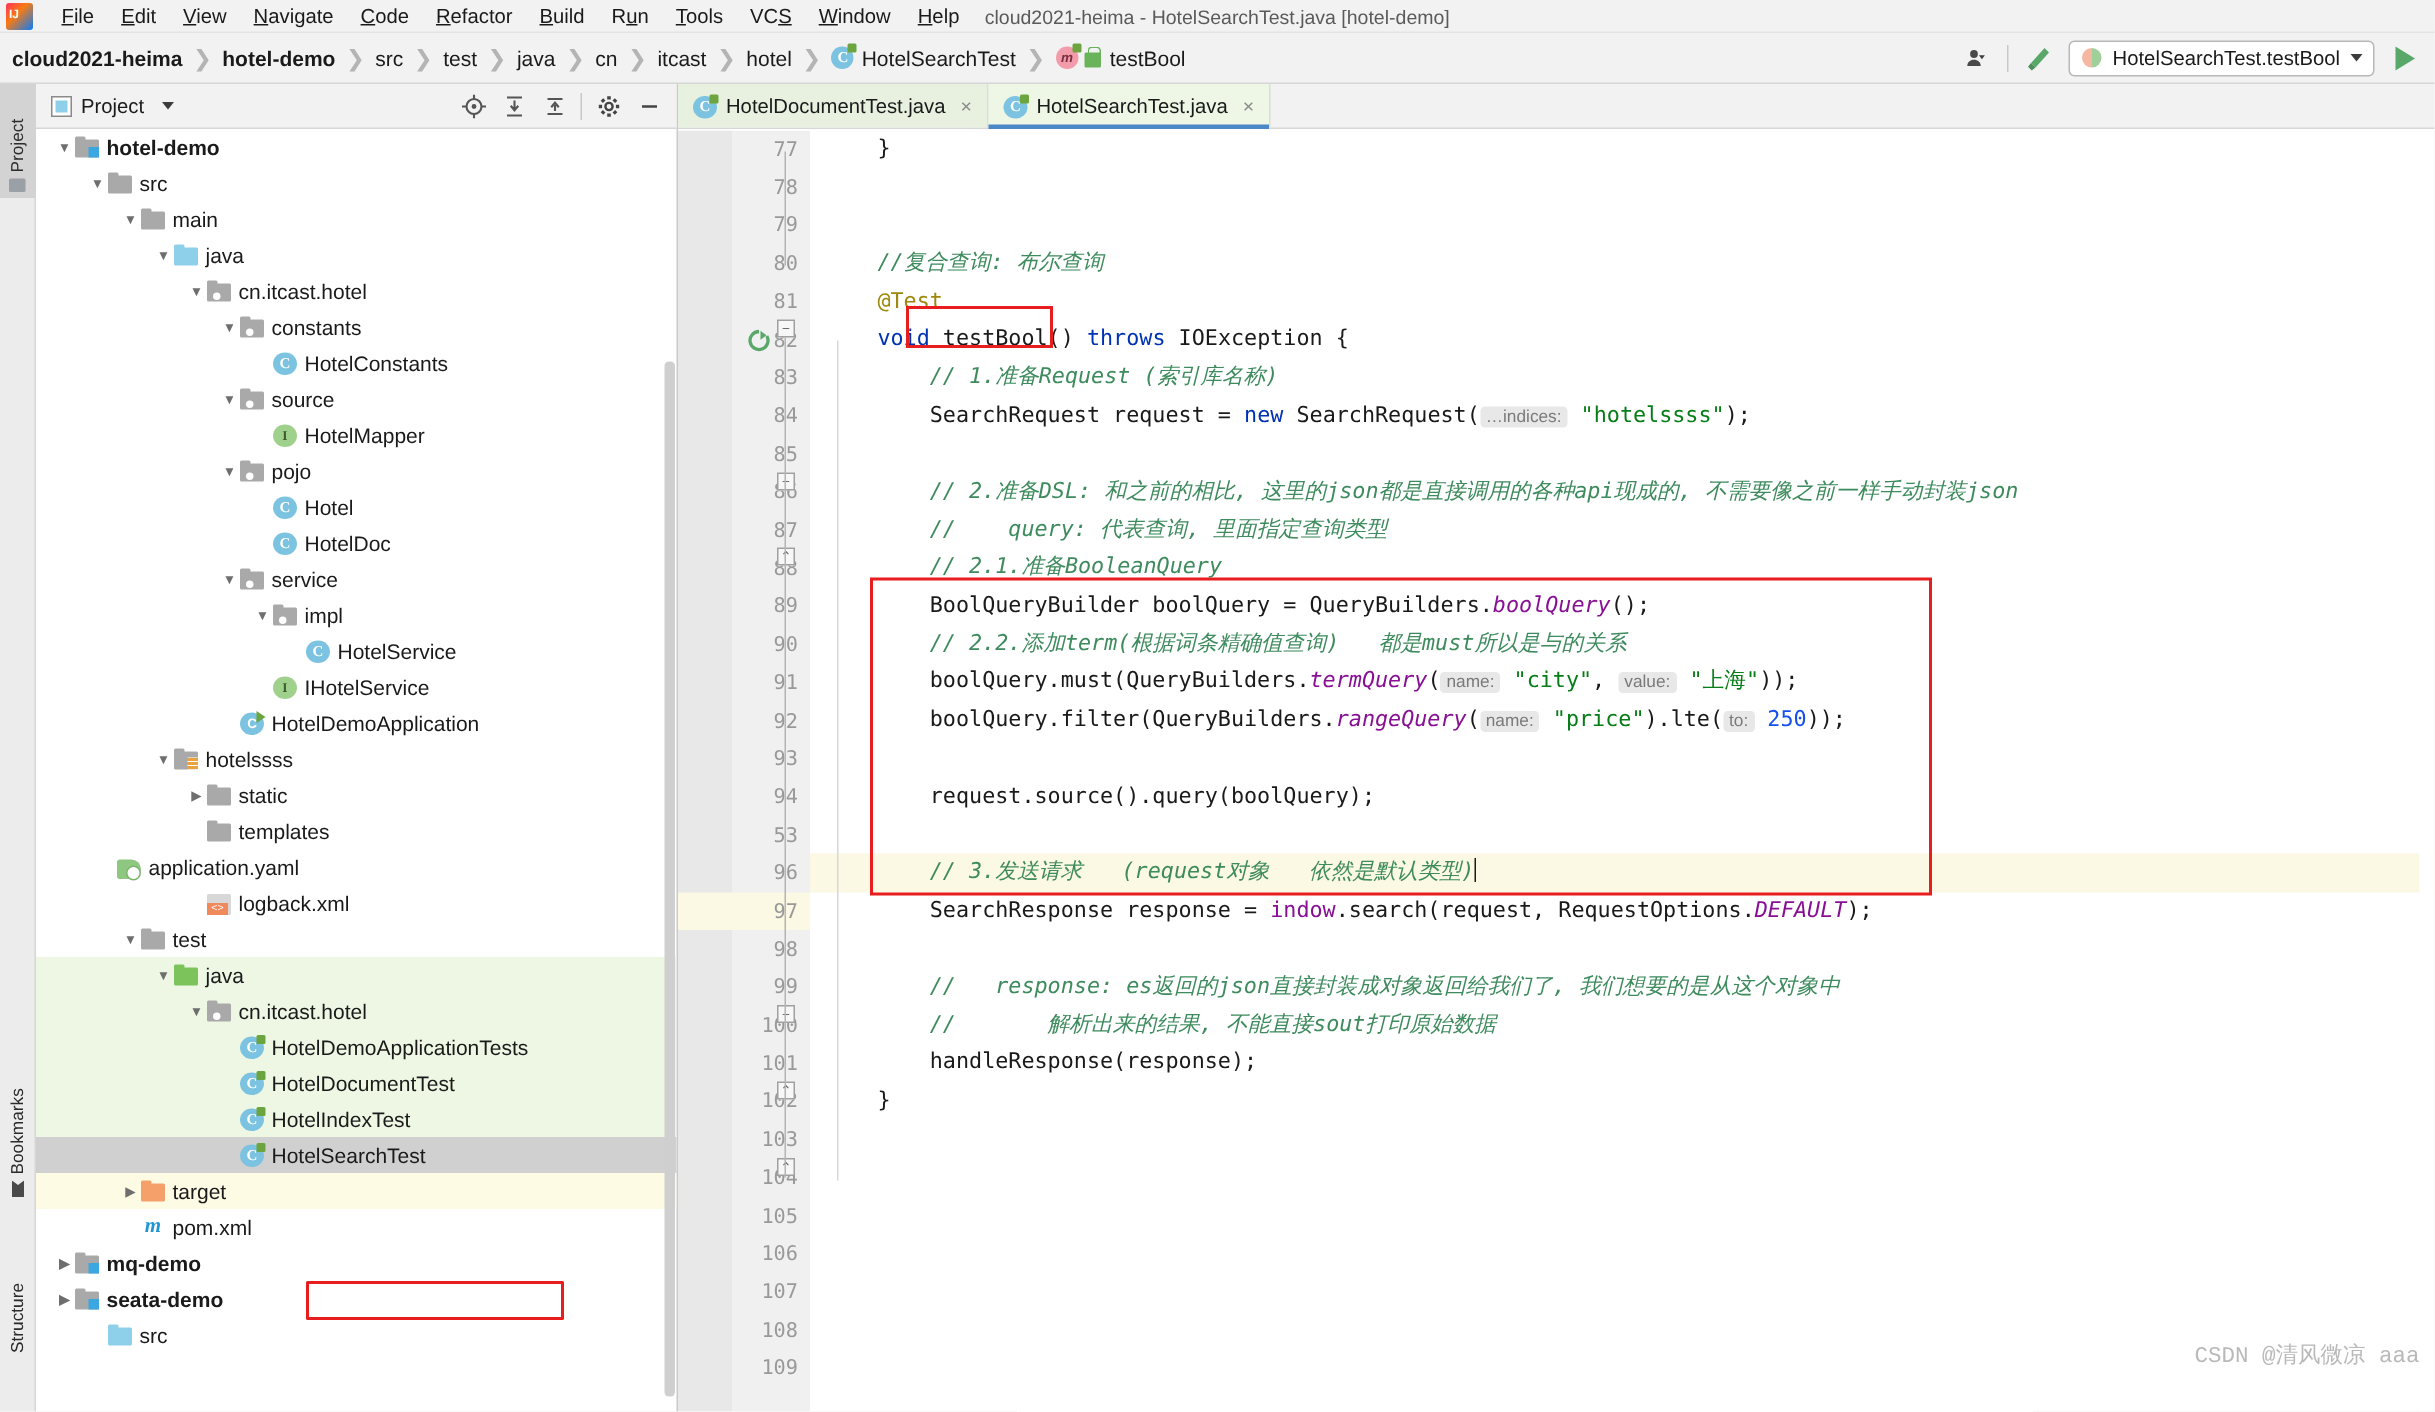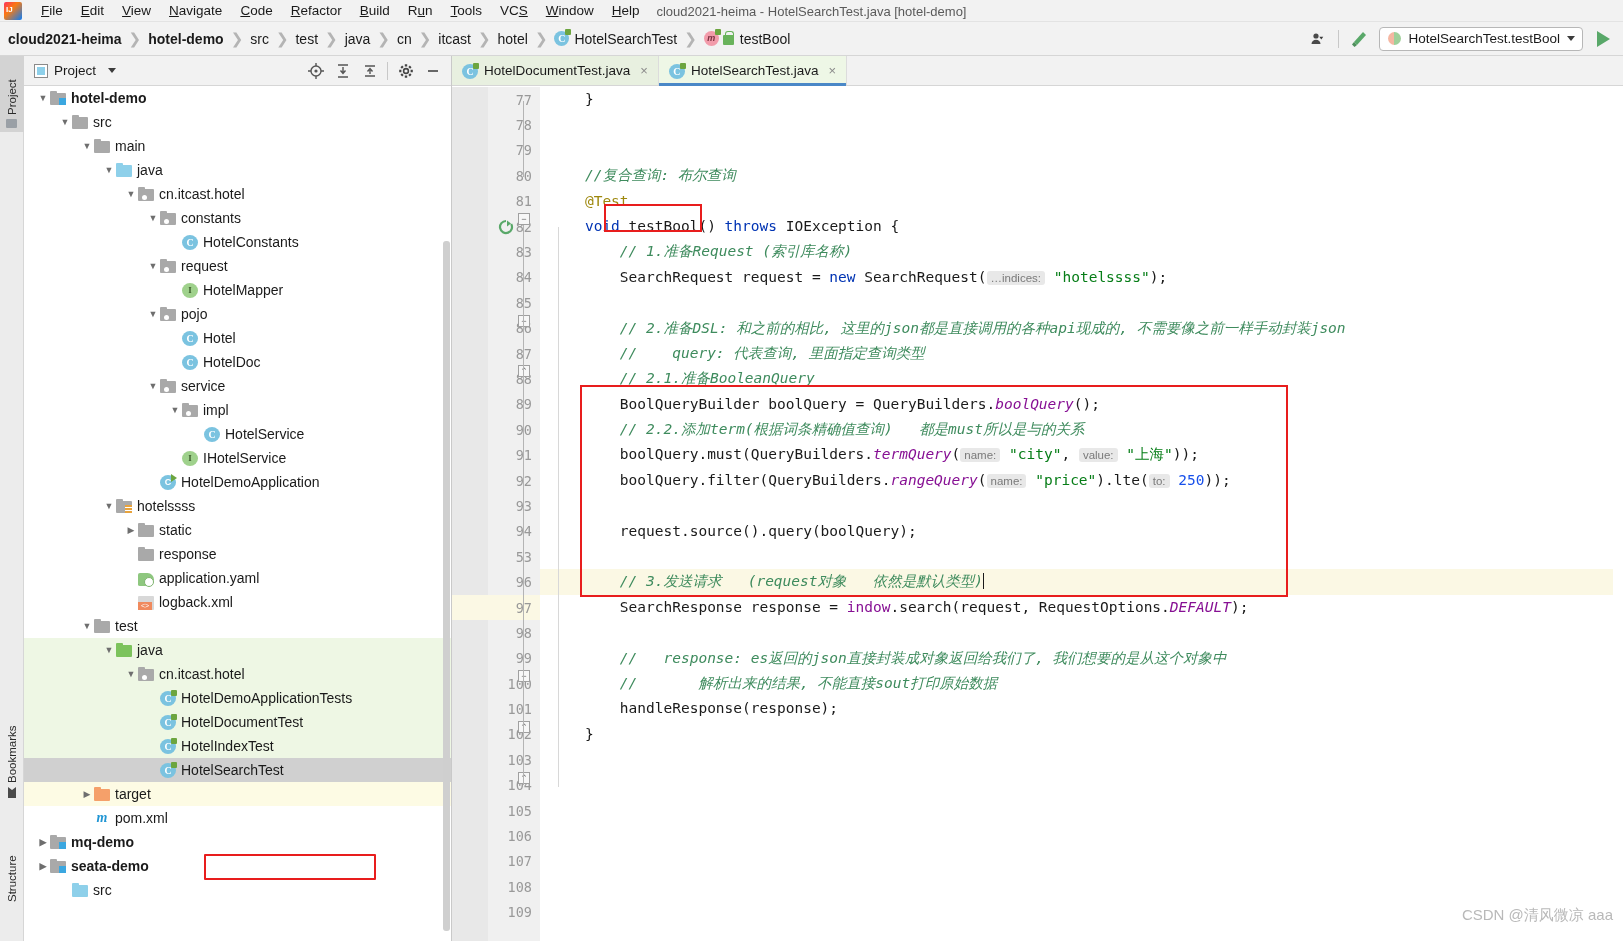--- a/index.html
+++ b/index.html
@@ -285,22 +285,22 @@
     position:absolute; left:46px; color:#59a869; font-size:13px;
   }
   .code-redbox {
     position:absolute; border:2px solid #e81d1d; pointer-events:none;
   }
   .caret {
     display:inline-block; width:1.5px; height:16px; background:#1a1a1a;
     vertical-align:-3px;
   }
   .watermark {
-    position:absolute; right:10px; bottom:16px; font-size:15px; color:#b9b9b9;
-    font-family:Liberation Sans, sans-serif; white-space:nowrap;
+    position:absolute; right:10px; bottom:28px; font-size:15px; color:#b9b9b9;
+    font-family:Liberation Mono, monospace; white-space:nowrap;
   }
   .editor-scroll {
     position:absolute; right:0; top:0; width:10px; height:100%; background:#fff;
   }
 </style>
 </head>
 <body>
 
 <div id="app">
 
@@ -499,21 +499,21 @@
           <span style="display: inline-flex; align-items: center;">
             <span class="ic ic-class">C</span>
           </span>
           <span class="tlabel">HotelConstants</span>
         </div>
         <div class="trow" style="padding-left: 122px;">
           <span class="arrow">▼</span>
           <span style="display: inline-flex; align-items: center;">
             <span class="ic ic-pkg"></span>
           </span>
-          <span class="tlabel">request</span>
+          <span class="tlabel">source</span>
         </div>
         <div class="trow" style="padding-left: 144px;">
           <span class="arrow blank"></span>
           <span style="display: inline-flex; align-items: center;">
             <span class="ic ic-iface">I</span>
           </span>
           <span class="tlabel">HotelMapper</span>
         </div>
         <div class="trow" style="padding-left: 122px;">
           <span class="arrow">▼</span>
@@ -583,23 +583,23 @@
           <span style="display: inline-flex; align-items: center;">
             <span class="ic ic-folder"></span>
           </span>
           <span class="tlabel">static</span>
         </div>
         <div class="trow" style="padding-left: 100px;">
           <span class="arrow blank"></span>
           <span style="display: inline-flex; align-items: center;">
             <span class="ic ic-folder"></span>
           </span>
-          <span class="tlabel">response</span>
-        </div>
-        <div class="trow" style="padding-left: 100px;">
+          <span class="tlabel">templates</span>
+        </div>
+        <div class="trow" style="padding-left: 40px;">
           <span class="arrow blank"></span>
           <span style="display: inline-flex; align-items: center;">
             <span class="ic ic-yaml"></span>
           </span>
           <span class="tlabel">application.yaml</span>
         </div>
         <div class="trow" style="padding-left: 100px;">
           <span class="arrow blank"></span>
           <span style="display: inline-flex; align-items: center;">
             <span class="ic ic-xml"></span>

